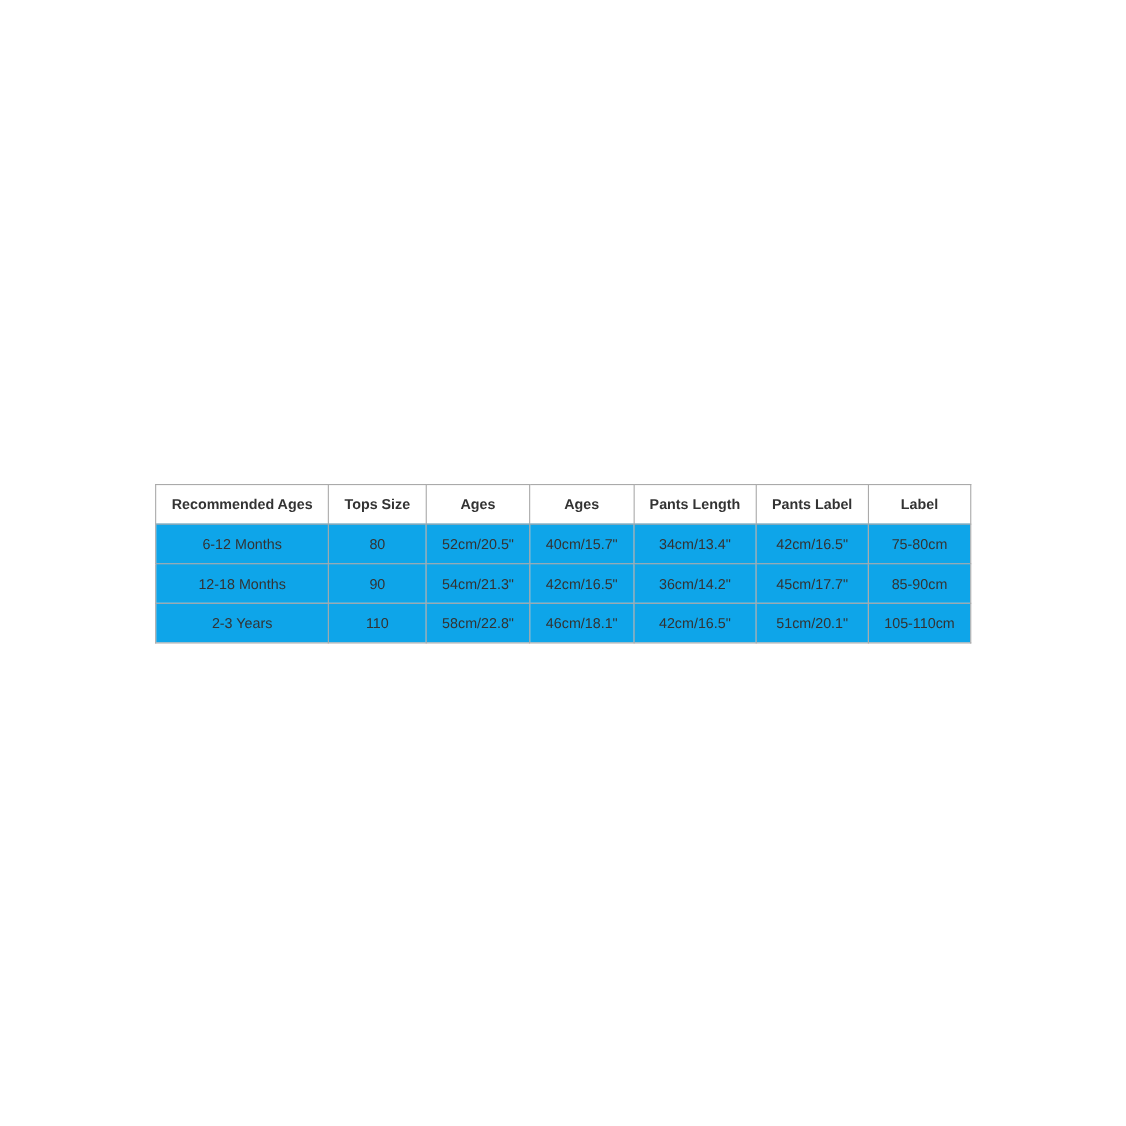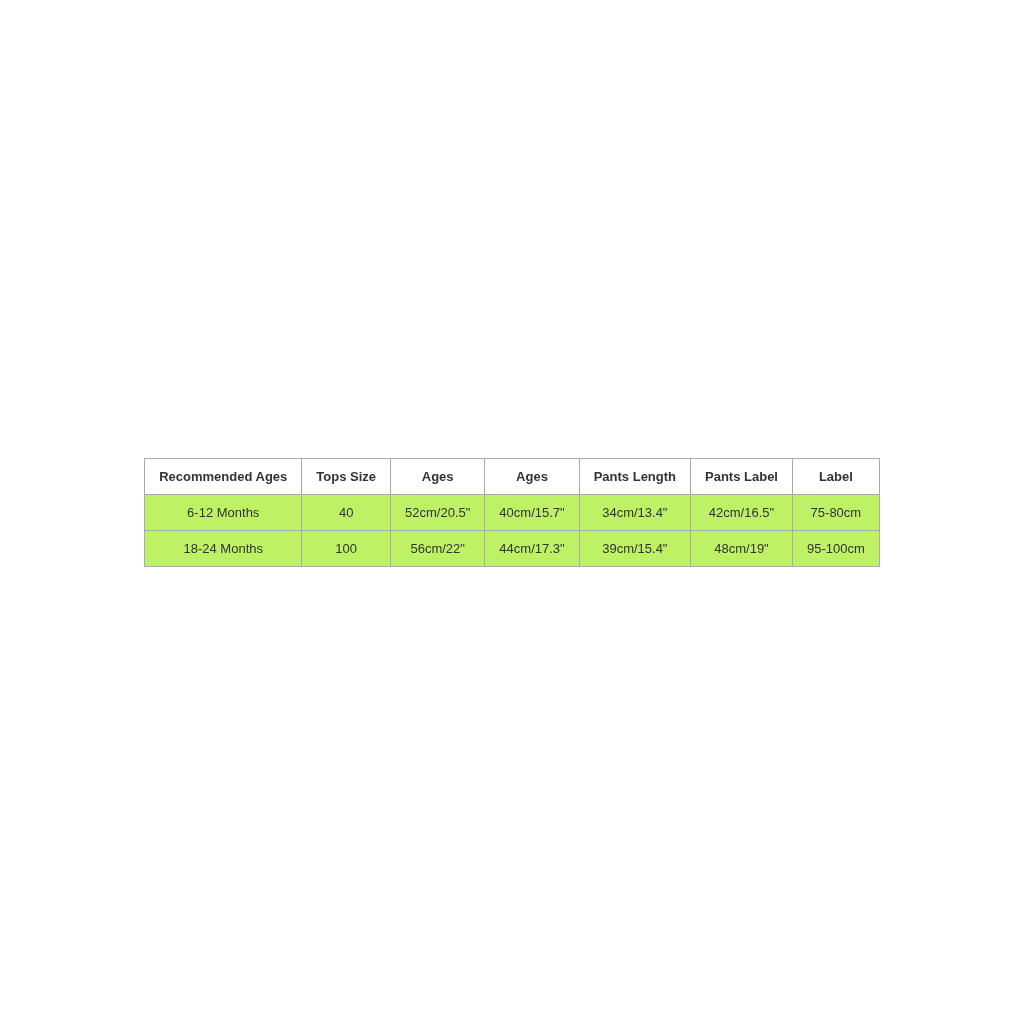--- a/index.html
+++ b/index.html
@@ -36,21 +36,21 @@
       text-align: center;
       white-space: nowrap;
     }
 
     table th {
       font-weight: bold;
       background-color: #fff;
     }
 
     table td {
-      background-color: #bef264;
+      background-color: #0ea5e9;
       font-weight: normal;
     }
   </style>
 </head>
 <body>
 
 <div class="table-container">
   <table>
     <thead>
       <tr>
@@ -59,31 +59,40 @@
         <th>Ages</th>
         <th>Ages</th>
         <th>Pants Length</th>
         <th>Pants Label</th>
         <th>Label</th>
       </tr>
     </thead>
     <tbody id="table-body">
     <tr>
           <td>6-12 Months</td>
-          <td>40</td>
+          <td>80</td>
           <td>52cm/20.5"</td>
           <td>40cm/15.7"</td>
           <td>34cm/13.4"</td>
           <td>42cm/16.5"</td>
           <td>75-80cm</td>
         </tr>
         <tr>
-          <td>18-24 Months</td>
-          <td>100</td>
-          <td>56cm/22"</td>
-          <td>44cm/17.3"</td>
-          <td>39cm/15.4"</td>
-          <td>48cm/19"</td>
-          <td>95-100cm</td>
+          <td>12-18 Months</td>
+          <td>90</td>
+          <td>54cm/21.3"</td>
+          <td>42cm/16.5"</td>
+          <td>36cm/14.2"</td>
+          <td>45cm/17.7"</td>
+          <td>85-90cm</td>
+        </tr>
+        <tr>
+          <td>2-3 Years</td>
+          <td>110</td>
+          <td>58cm/22.8"</td>
+          <td>46cm/18.1"</td>
+          <td>42cm/16.5"</td>
+          <td>51cm/20.1"</td>
+          <td>105-110cm</td>
         </tr>
       </tbody>
   </table>
 </div>
 
 </body></html>

